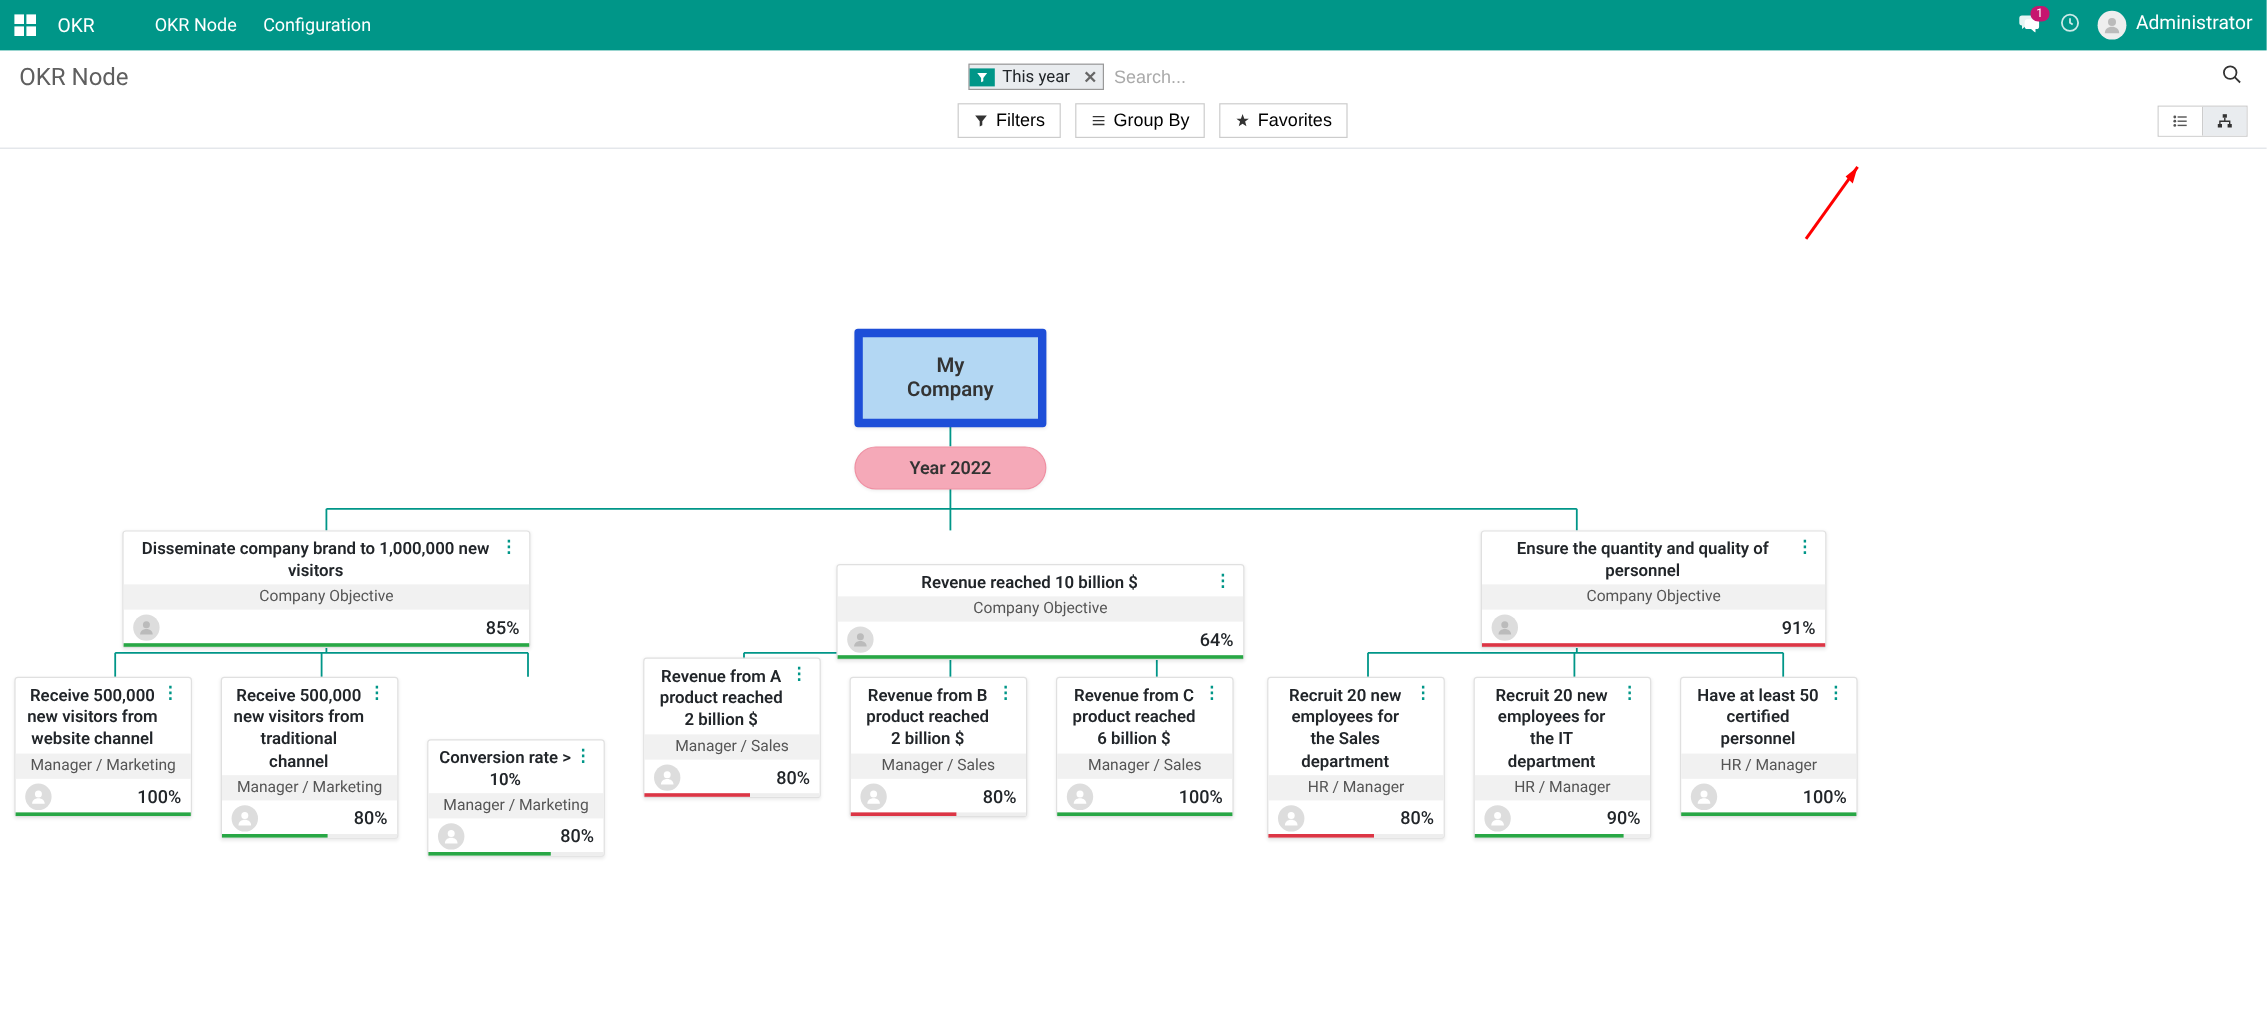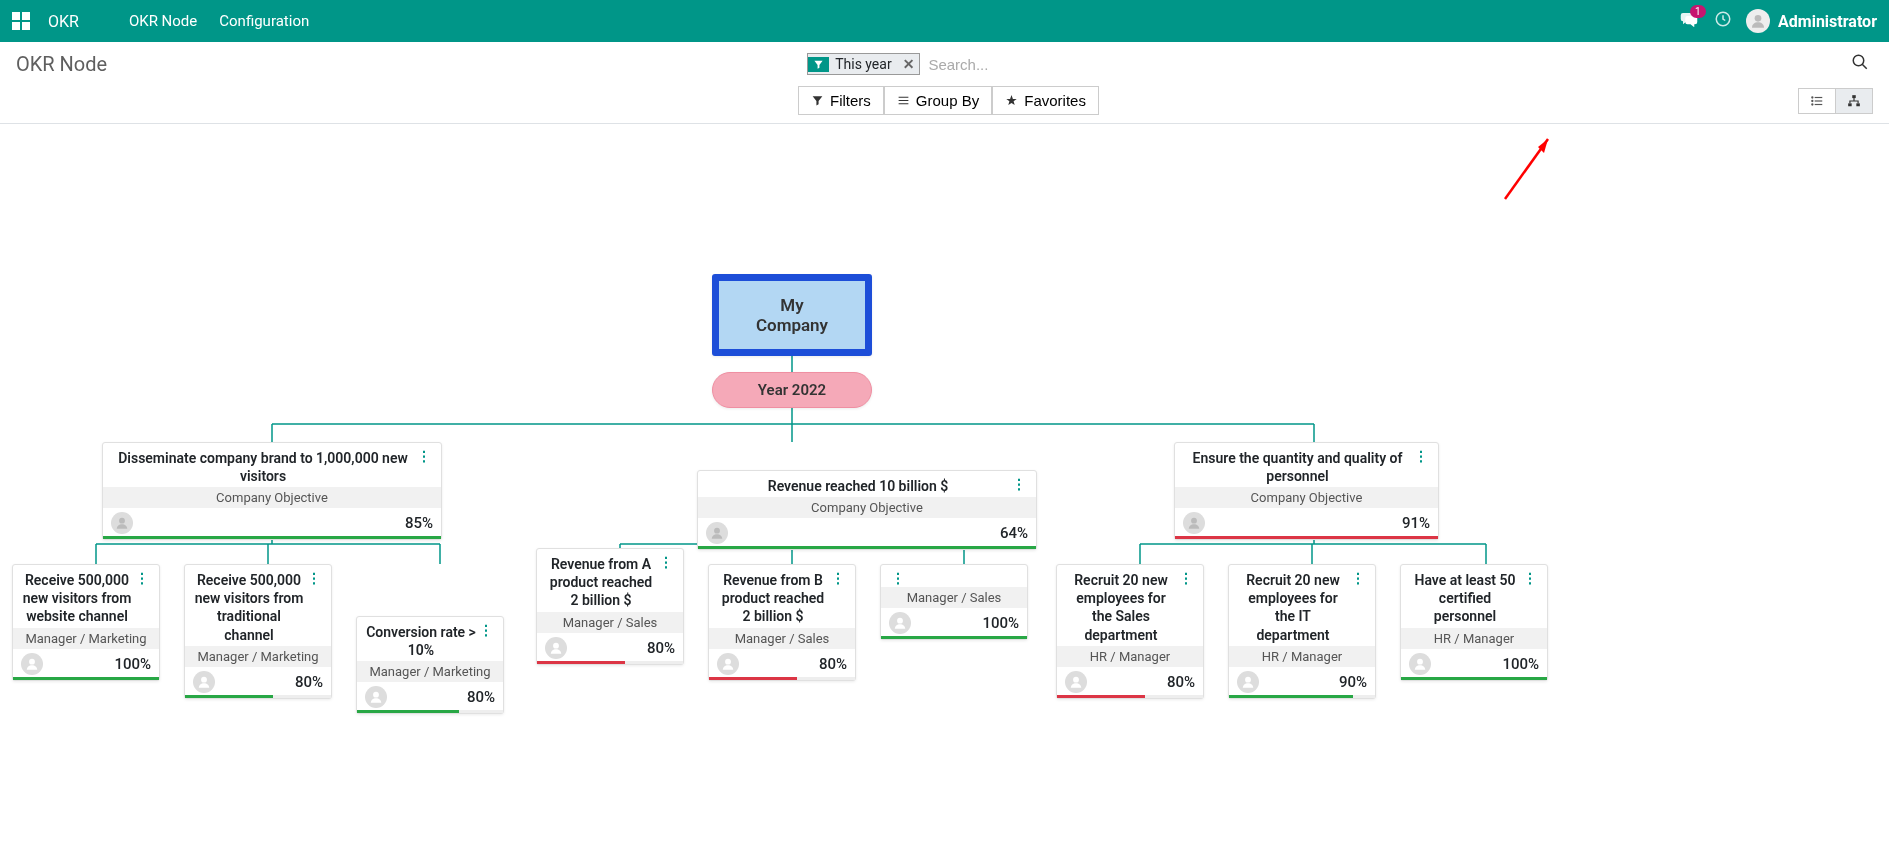--- a/index.html
+++ b/index.html
@@ -8,39 +8,39 @@
 
 .navbar { background: #009688; height: 42px; display: flex; align-items: center; padding: 0 12px; color: #fff; }
 .navbar .apps-icon { width: 18px; height: 18px; display: grid; grid-template-columns: 1fr 1fr; grid-template-rows: 1fr 1fr; gap: 2px; margin-right: 18px; cursor: pointer; }
 .navbar .apps-icon span { background: #fff; }
 .navbar .brand { font-size: 16px; font-weight: 400; margin-right: 50px; }
 .navbar .nav-link { font-size: 15px; margin-right: 22px; cursor: pointer; }
 .navbar .spacer { flex: 1; }
 .navbar .chat-badge { position: relative; margin-right: 16px; cursor: pointer; }
 .navbar .chat-badge .badge { background: #c6156f; color: #fff; font-size: 10px; border-radius: 8px; padding: 1px 5px; position: absolute; top: -6px; left: 10px; }
 .navbar .clock-icon { margin-right: 14px; cursor: pointer; opacity: 0.8; }
-.navbar .user { display: flex; align-items: center; gap: 8px; cursor: pointer; font-weight: bold; }
+.navbar .user { display: flex; align-items: flex-start; gap: 8px; cursor: pointer; }
 .navbar .avatar { width: 24px; height: 24px; border-radius: 50%; background: #eee; display: flex; align-items: center; justify-content: center; }
 
 
 .control-panel { padding: 10px 16px 8px; border-bottom: 1px solid #dee2e6; }
 .cp-row1 { display: flex; align-items: center; margin-bottom: 10px; }
 .cp-title { font-size: 20px; color: #5f5f5f; flex: 0 0 auto; }
 .cp-search { margin-left: auto; display: flex; align-items: center; border: none; }
 .search-facet { display: inline-flex; align-items: center; background: #e9ecef; border: 1px solid #999; font-size: 14px; margin-right: 4px; }
 .search-facet .facet-icon { background: #009688; color: #fff; padding: 2px 5px; display: flex; align-items: center; }
 .search-facet .facet-label { padding: 2px 6px; }
 .search-facet .facet-remove { padding: 0 5px; cursor: pointer; color: #666; font-weight: bold; }
 .search-input { border: none; outline: none; font-size: 15px; padding: 3px 4px; width: 500px; color: #666; }
 .search-input::placeholder { color: #aaa; }
 .search-glass { margin-left: auto; cursor: pointer; color: #333; padding: 0 4px; }
 
 .cp-row2 { display: flex; align-items: center; }
 .cp-row2 .left-spacer { flex: 0 0 782px; }
-.btn-group { display: flex; }
+.btn-group { display: flex; gap: 12px; }
 .btn { border: 1px solid #ccc; background: #fff; padding: 5px 12px; font-size: 15px; cursor: pointer; display: inline-flex; align-items: center; gap: 6px; }
 .view-switcher { margin-left: auto; display: flex; border: 1px solid #ccc; }
 .view-btn { padding: 5px 10px; cursor: pointer; border-right: 1px solid #ccc; background: #fff; display: flex; align-items: center; }
 .view-btn:last-child { border-right: none; }
 .view-btn.active { background: #e9ecef; }
 
 
 .chart-area { position: relative; width: 100%; height: 710px; overflow: visible; }
 .chart-area svg.connectors { position: absolute; top: 0; left: 0; width: 100%; height: 100%; pointer-events: none; }
 .chart-area svg.connectors line { stroke: #009688; stroke-width: 1.5; }
@@ -259,21 +259,21 @@
         </div>
       <div class="pct">64%</div>
     </div>
     <div class="n-bar" style="width:190px; margin:0 auto;">
         <div class="fill green" style="width:100%"></div>
       </div>
   </div>
 
   <style>.node.obj:nth-of-type(4){} </style>
 
-  <div class="node obj" data-name="node-objective-personnel" style="left:1174px; top:318px; width:265px;">
+  <div class="node obj" data-name="node-objective-personnel" style="left:1234px; top:318px; width:288px;">
     <div class="n-header">
       <div class="n-title">Ensure the quantity and quality of personnel</div>
       <div class="n-menu" data-name="node-menu-icon">⋮</div>
     </div>
     <div class="n-sub">Company Objective</div>
     <div class="n-footer">
       <div class="avatar-sm grey" data-name="owner-avatar-icon">
           <svg viewBox="0 0 24 24">
             <circle cx="12" cy="8" r="5"></circle>
             <path d="M3 22c0-5 4-8 9-8s9 3 9 8z"></path>
@@ -381,20 +381,21 @@
         </div>
         <div class="pct">80%</div>
       </div>
     <div class="n-bar">
         <div class="fill red" style="width:60%"></div>
       </div>
   </div>
 
   <div class="node kr" data-name="node-kr-product-c" style="left:880px; top:440px;">
     <div class="n-header">
+        <div class="n-title">Revenue from C product reached 6 billion $</div>
         <div class="n-menu" data-name="node-menu-icon">⋮</div>
       </div>
     <div class="n-sub">Manager / Sales</div>
     <div class="n-footer">
         <div class="avatar-sm teal" data-name="owner-avatar-icon">
           <svg viewBox="0 0 24 24">
             <circle cx="12" cy="8" r="5"></circle>
             <path d="M3 22c0-5 4-8 9-8s9 3 9 8z"></path>
           </svg>
         </div>

